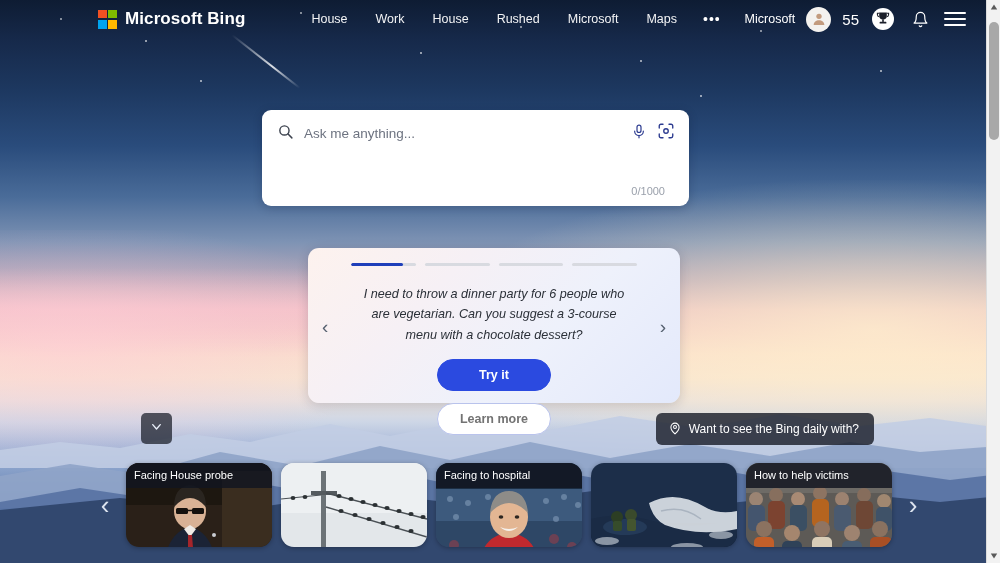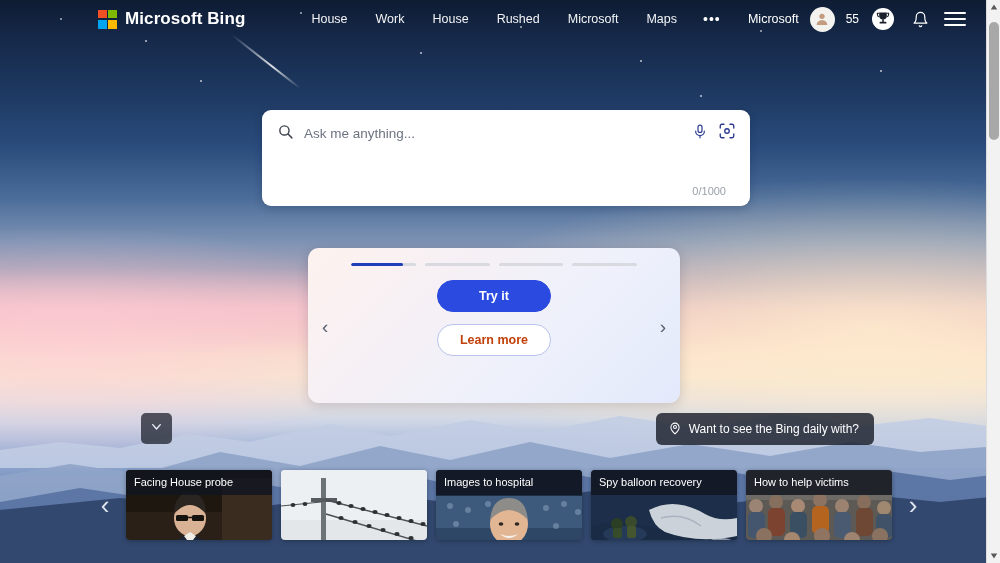--- a/index.html
+++ b/index.html
@@ -152,21 +152,21 @@
     white-space: nowrap;
   }
   .avatar {
     width: 25px; height: 25px;
     border-radius: 50%;
     background: #f4f2ef;
     display: flex; align-items: center; justify-content: center;
   }
   .rewards-count {
     color: #ffffff;
-    font-size: 12px;
+    font-size: 15px;
     font-weight: 500;
   }
   .icon-btn {
     width: 26px; height: 26px;
     display: flex; align-items: center; justify-content: center;
     cursor: pointer;
   }
   .hamburger {
     width: 22px;
     display: flex; flex-direction: column; gap: 4px;
@@ -174,21 +174,21 @@
   }
   .hamburger span {
     display: block; height: 2px; width: 100%;
     background: #ffffff; border-radius: 1px;
   }
 
   
   #searchbox {
     position: absolute;
     left: 262px; top: 110px;
-    width: 488px; height: 96px;
+    width: 427px; height: 96px;
     background: #ffffff;
     border-radius: 9px;
     box-shadow: 0 2px 10px rgba(10,20,45,0.22);
     z-index: 30;
   }
   .search-row {
     display: flex;
     align-items: center;
     padding: 12px 14px 0 15px;
     gap: 10px;
@@ -280,21 +280,21 @@
     white-space: nowrap;
   }
   .btn-primary {
     background: #2b4ae0;
     color: #ffffff;
     border: 1px solid #2b4ae0;
     min-width: 80px;
   }
   .btn-secondary {
     background: #ffffff;
-    color: #c2410c;
+    color: #737373;
     border: 1px solid #b9c3ec;
     min-width: 90px;
   }
 
   
   #daily-image-pill {
     position: absolute;
     right: 126px; top: 413px;
     height: 32px;
     display: flex;
@@ -341,22 +341,22 @@
     user-select: none;
     flex: 0 0 42px;
   }
   .cards {
     display: flex;
     gap: 9px;
     flex: 1;
   }
   .news-card {
     width: 146px;
-    height: 70px;
-    border-radius: 4px;
+    height: 84px;
+    border-radius: 13px;
     overflow: hidden;
     position: relative;
     cursor: pointer;
     box-shadow: 0 1px 5px rgba(0,0,0,0.3);
     flex: 0 0 146px;
   }
   .news-title {
     position: absolute;
     top: 0; left: 0; right: 0;
     background: rgba(18,22,32,0.84);
@@ -554,20 +554,21 @@
         <i class="fill" style="width:0%"></i>
       </span>
     <span class="pbar">
         <i class="fill" style="width:0%"></i>
       </span>
   </div>
 
   <span class="card-arrow left">‹</span>
   <span class="card-arrow right">›</span>
 
+  <div class="sugg-text">I need to throw a dinner party for 6 people who are vegetarian. Can you suggest a 3-course menu with a chocolate dessert?</div>
 
   <div class="btn-row">
     <button class="btn btn-primary">Try it</button>
     <button class="btn btn-secondary">Learn more</button>
   </div>
 </div>
 
 <div id="daily-image-pill">
   <span>
     <svg width="14" height="14" viewBox="0 0 24 24" fill="none" stroke="#ffffff" stroke-width="1.8">
@@ -666,21 +667,21 @@
               <circle cx="18" cy="82" r="5"></circle>
           </g>
           <path d="M44 98 q4 -26 29 -28 q25 2 29 28z" fill="#c0292e"></path>
           <ellipse cx="73" cy="54" rx="19" ry="21" fill="#e3b693"></ellipse>
           <path d="M54 50 q19 -20 38 0 q-2 -22 -19 -22 q-17 0 -19 22z" fill="#8e8c88"></path>
           <ellipse cx="65" cy="54" rx="2.3" ry="1.8" fill="#2b2520"></ellipse>
           <ellipse cx="81" cy="54" rx="2.3" ry="1.8" fill="#2b2520"></ellipse>
           <path d="M64 64 q9 8 18 0 q-9 4 -18 0z" fill="#f5f2ee"></path>
         </svg>
       </div>
-      <div class="news-title">Images to hospital</div>
+      <div class="news-title">Facing to hospital</div>
     </div>
 
     <div class="news-card">
       <div class="news-thumb">
         <svg viewBox="0 0 146 98" preserveAspectRatio="none" width="146" height="98">
           <rect width="146" height="98" fill="#1c2e49"></rect>
           <rect x="0" y="60" width="146" height="38" fill="#14233a"></rect>
           <path d="M0 56 q30 -8 62 2 q34 10 84 -2 l0 44 l-146 0z" fill="#1a2b45"></path>
           <path d="M58 40 q26 -14 56 4 q14 8 32 4 l0 18 q-40 8 -72 -4 q-12 -6 -16 -22z" fill="#dfe4ea" opacity="0.9"></path>
           <path d="M70 48 q22 -6 40 8" stroke="#aab4c0" stroke-width="1.4" fill="none"></path>
@@ -689,21 +690,20 @@
           <circle cx="40" cy="52" r="6" fill="#3a4a2c"></circle>
           <rect x="22" y="58" width="9" height="10" rx="2" fill="#364c2b"></rect>
           <rect x="36" y="56" width="9" height="12" rx="2" fill="#44552f"></rect>
           <g fill="#e8edf2" opacity="0.55">
             <ellipse cx="16" cy="78" rx="12" ry="4"></ellipse>
               <ellipse cx="96" cy="84" rx="16" ry="4"></ellipse>
             <ellipse cx="130" cy="72" rx="12" ry="4"></ellipse>
           </g>
         </svg>
       </div>
-      <div class="news-title">Spy balloon recovery</div>
     </div>
 
     <div class="news-card">
       <div class="news-thumb">
         <svg viewBox="0 0 146 98" preserveAspectRatio="none" width="146" height="98">
           <rect width="146" height="98" fill="#5d5a56"></rect>
           <rect x="0" y="0" width="146" height="30" fill="#6e6b66"></rect>
           <g>
             <circle cx="10" cy="36" r="7" fill="#9b8473"></circle>
               <rect x="2" y="42" width="17" height="26" rx="5" fill="#44556e"></rect>

